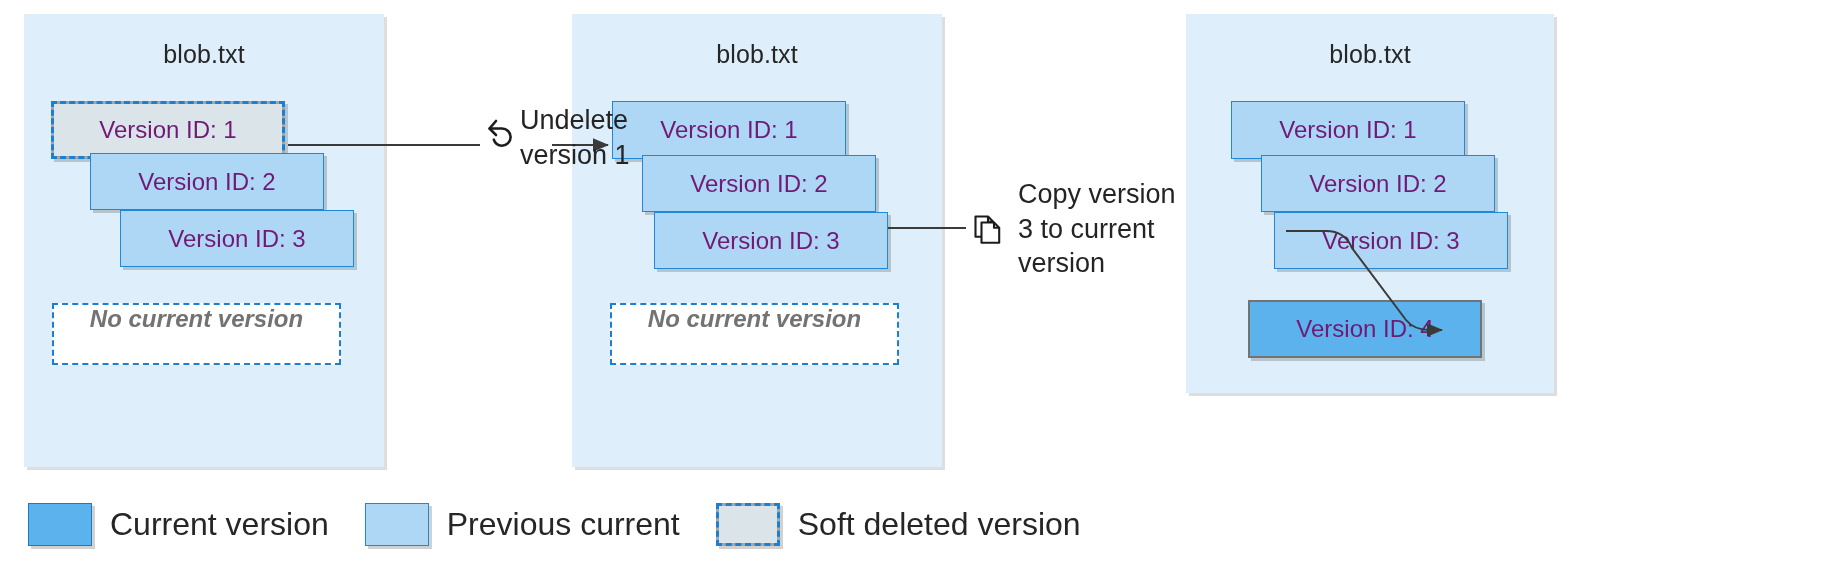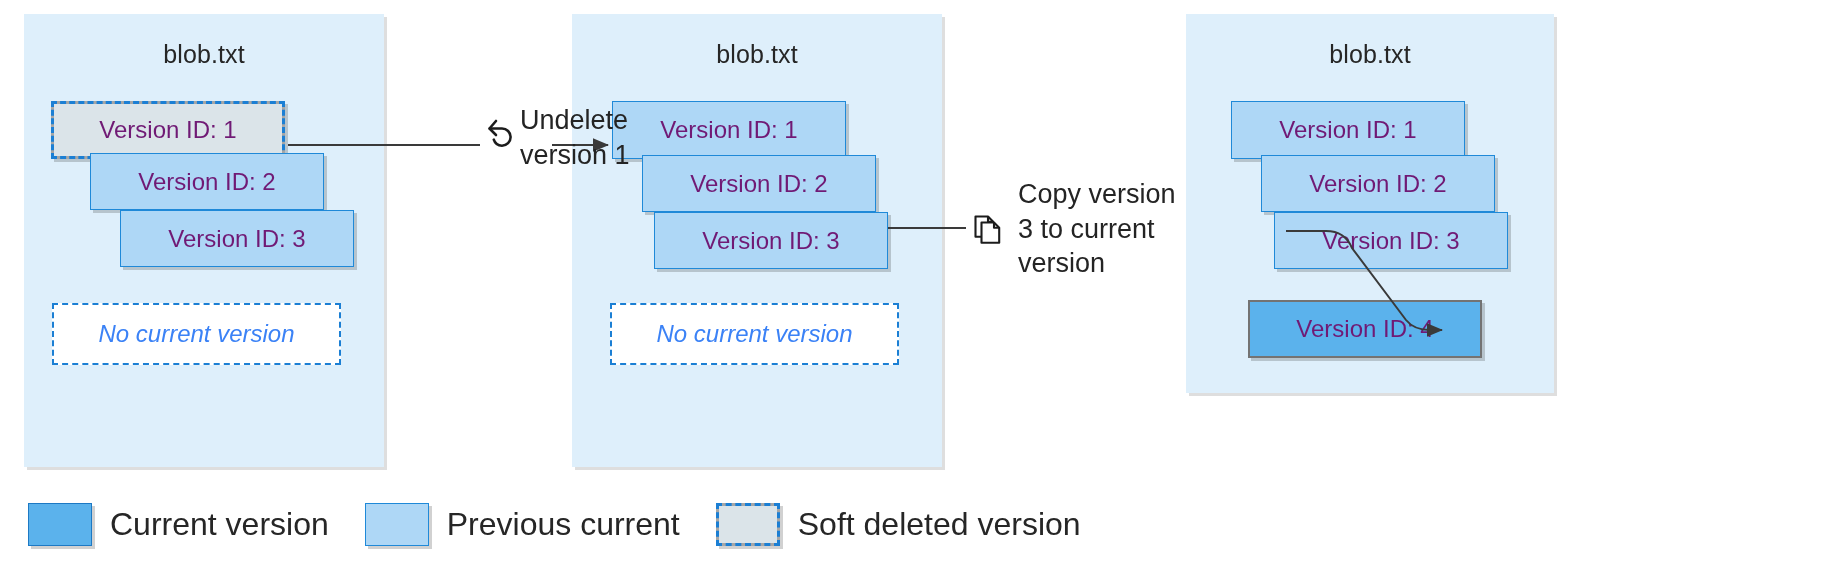--- a/index.html
+++ b/index.html
@@ -62,25 +62,26 @@
     outline: 3px dashed #1b7fd4;
     outline-offset: -3px;
   }
 
   .nocurrent {
     position: absolute;
     box-sizing: border-box;
     background: #ffffff;
     border: 2px dashed #1b7fd4;
     display: flex;
-    align-items: center;
+    align-items: flex-start;
     justify-content: center;
     font-size: 24px;
     font-style: italic;
-    color: #3b82f6;
+    color: #737373;
+    font-weight: bold;
   }
 
   
   .anno {
     position: absolute;
     font-size: 27px;
     font-weight: normal;
     color: #242424;
     line-height: 1.28;
     white-space: pre-line;

